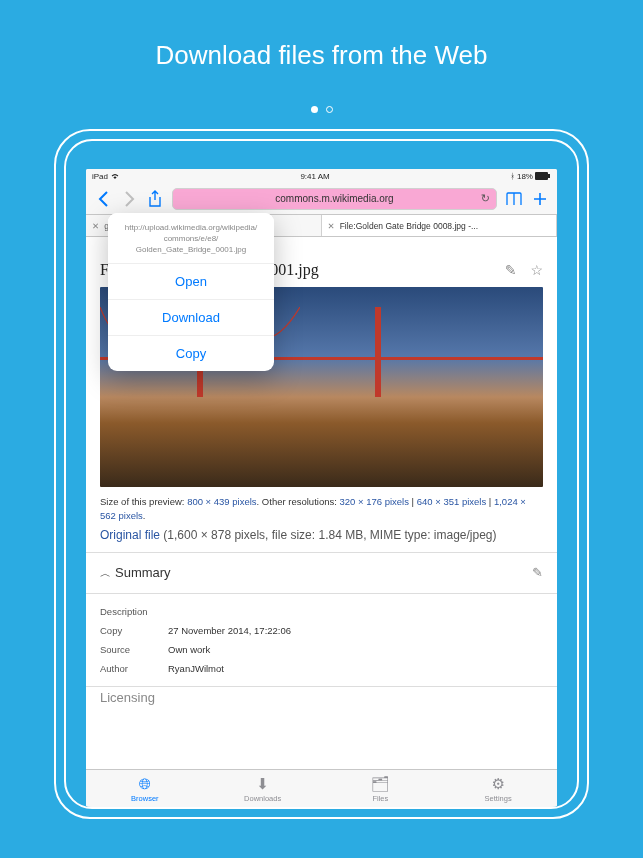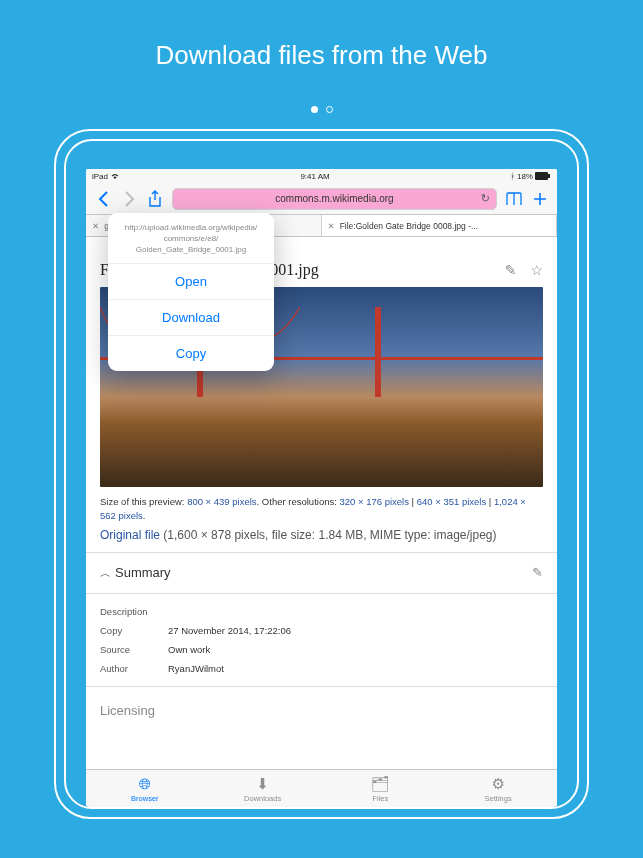--- a/index.html
+++ b/index.html
@@ -45,21 +45,21 @@
 .info-val { flex: 1; }
 .tabbar { position: absolute; bottom: 0; left: 0; right: 0; height: 38px; background: rgba(247,247,247,0.95); border-top: 1px solid #c7c7c7; display: flex; }
 .tabbar-item { flex: 1; display: flex; flex-direction: column; align-items: center; justify-content: center; font-size: 7.5px; color: #8e8e93; gap: 1px; }
 .tabbar-item.active { color: #007aff; }
 .tabbar-icon { font-size: 15px; }
 .popover { position: absolute; top: 44px; left: 22px; width: 166px; background: #fff; border-radius: 9px; box-shadow: 0 8px 28px rgba(0,0,0,0.25); z-index: 10; overflow: hidden; }
 .popover::before { content: ''; position: absolute; top: -7px; left: 52px; width: 14px; height: 14px; background: #fff; transform: rotate(45deg); }
 .popover-url { font-size: 8px; color: #888; text-align: center; padding: 10px 12px 8px; line-height: 1.35; border-bottom: 1px solid #eee; position: relative; background: #fff; }
 .popover-item { text-align: center; padding: 10px 0; font-size: 13px; color: #007aff; border-bottom: 1px solid #eee; }
 .popover-item:last-child { border-bottom: none; }
-.licensing { padding: 16px 14px; font-size: 13px; color: #888; border-top: 1px solid #ddd; }
+.licensing { padding: 3px 14px; font-size: 13px; color: #888; border-top: 1px solid #ddd; }
 </style>
 </head>
 <body>
 
 <div class="hero">Download files from the Web</div>
 <div class="dots">
   <span class="dot-filled"></span><span class="dot-empty"></span>
 </div>
 
 <div class="device-outer">

